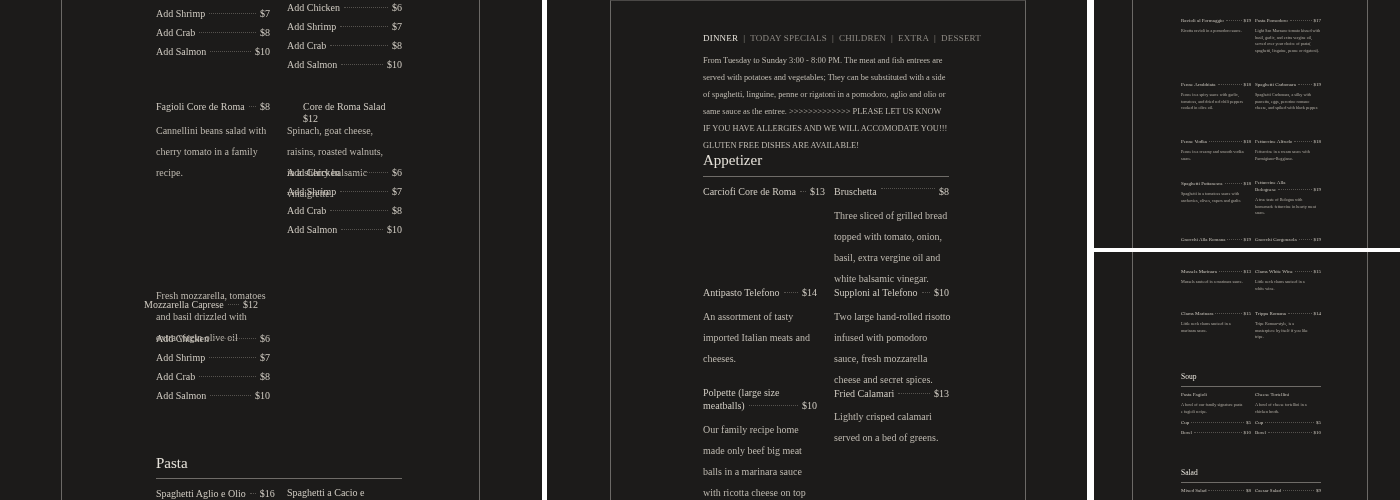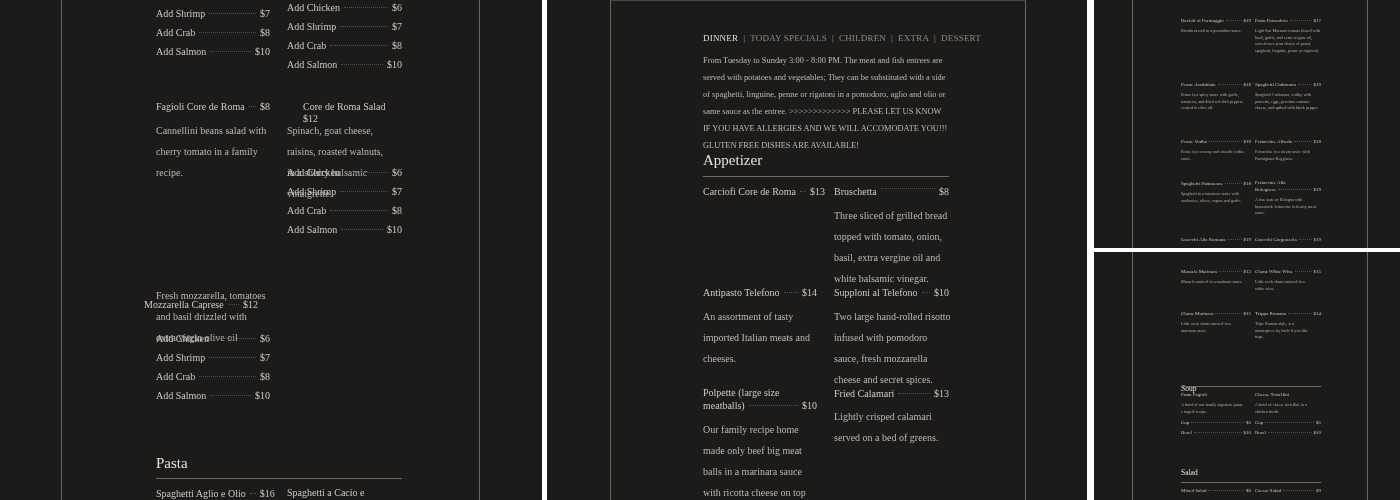--- a/index.html
+++ b/index.html
@@ -303,21 +303,21 @@
       <span class="pr">$15</span>
     </div>
   <div class="desc" style="left:87px;top:69px;width:60px;">Little neck clams sauteed in a marinara sauce.</div>
   <div class="row" style="left:161px;top:59px;width:66px;">
       <span class="nm">Trippa Romana</span>
       <span class="dots"></span>
       <span class="pr">$14</span>
     </div>
   <div class="desc" style="left:161px;top:69px;width:60px;">Tripe Roman-style, is a masterpiece by itself if you like tripe.</div>
 
-  <div class="heading" style="left:87px;top:132px;">Soup</div>
+  <div class="heading" style="left:87px;top:120px;">Soup</div>
   <div class="rule" style="left:87px;top:134px;width:140px;"></div>
 
   <div class="abs" style="left:87px;top:140px;font-size:5px;color:#c9c4bb;">Pasta Fagioli</div>
   <div class="desc" style="left:87px;top:150px;width:62px;">A bowl of our family signature pasta e fagioli recipe.</div>
   <div class="row" style="left:87px;top:168px;width:70px;">
       <span class="nm">Cup</span>
       <span class="dots"></span>
       <span class="pr">$5</span>
     </div>
   <div class="row" style="left:87px;top:178px;width:70px;">

